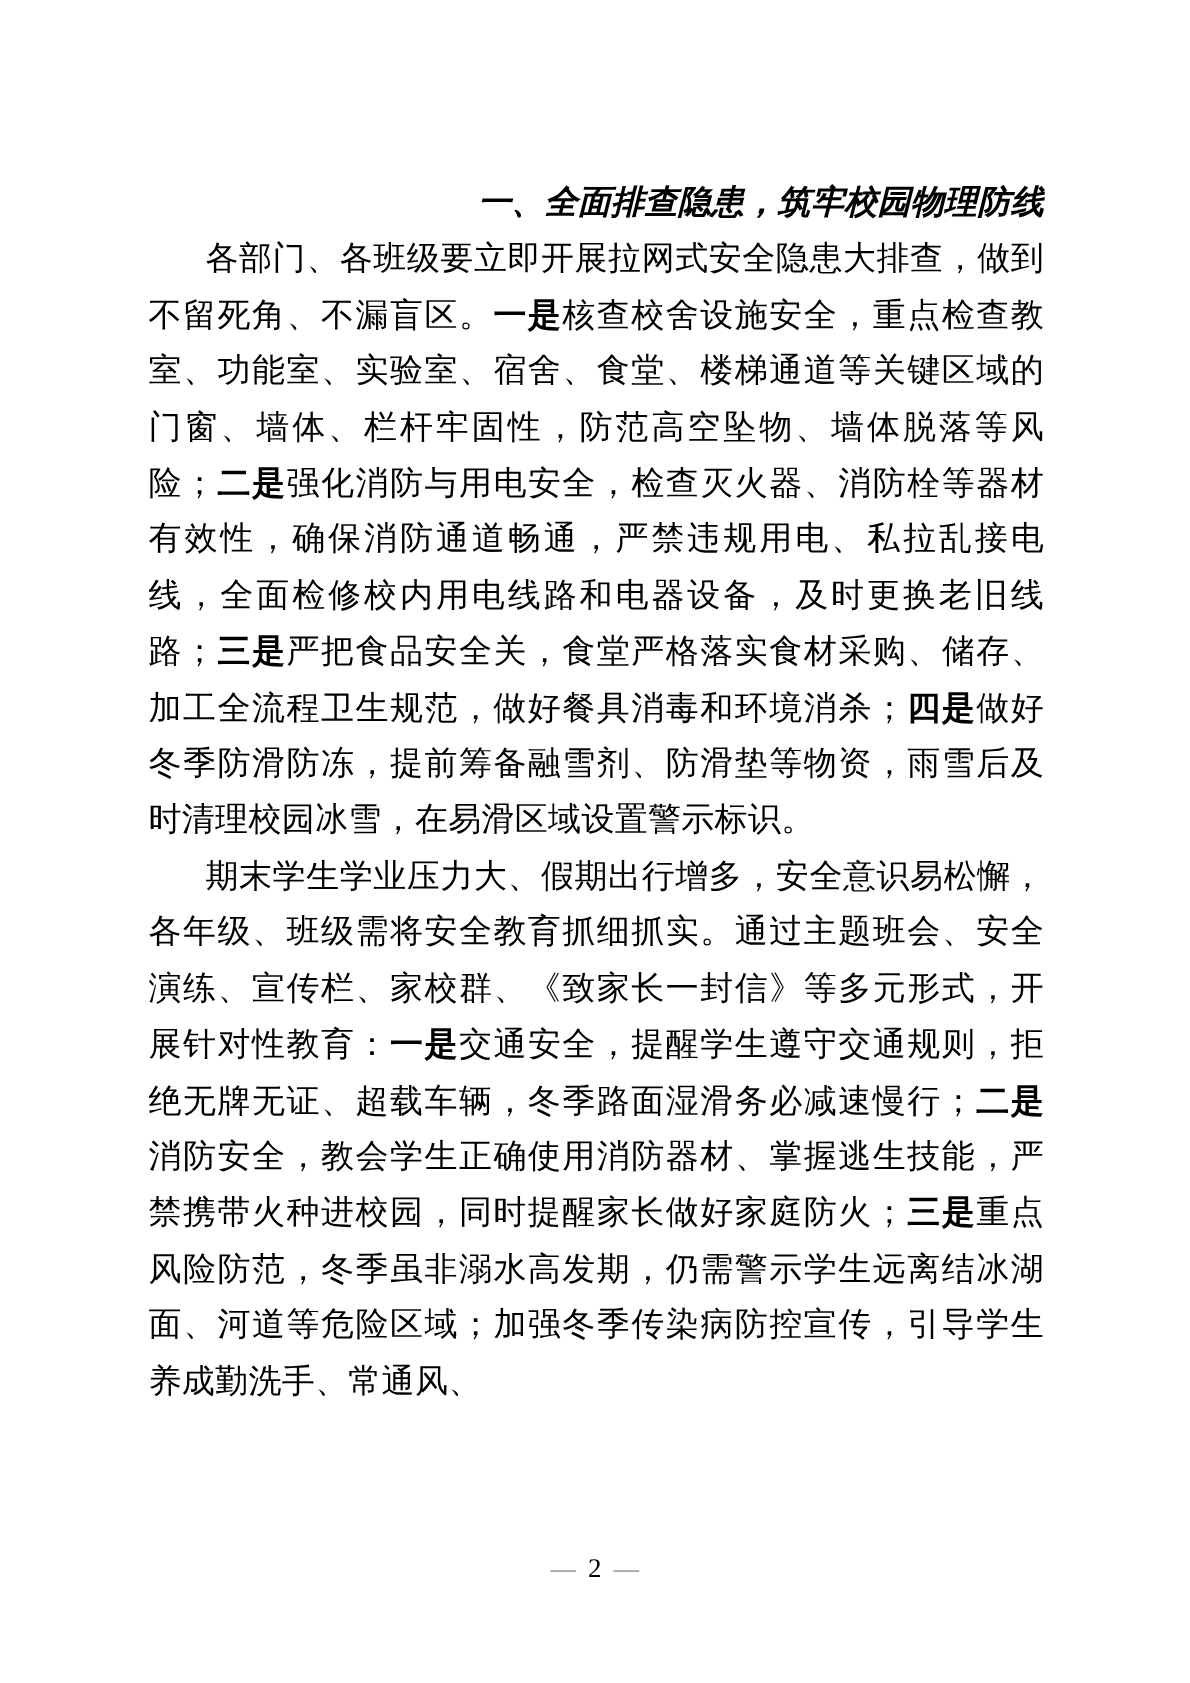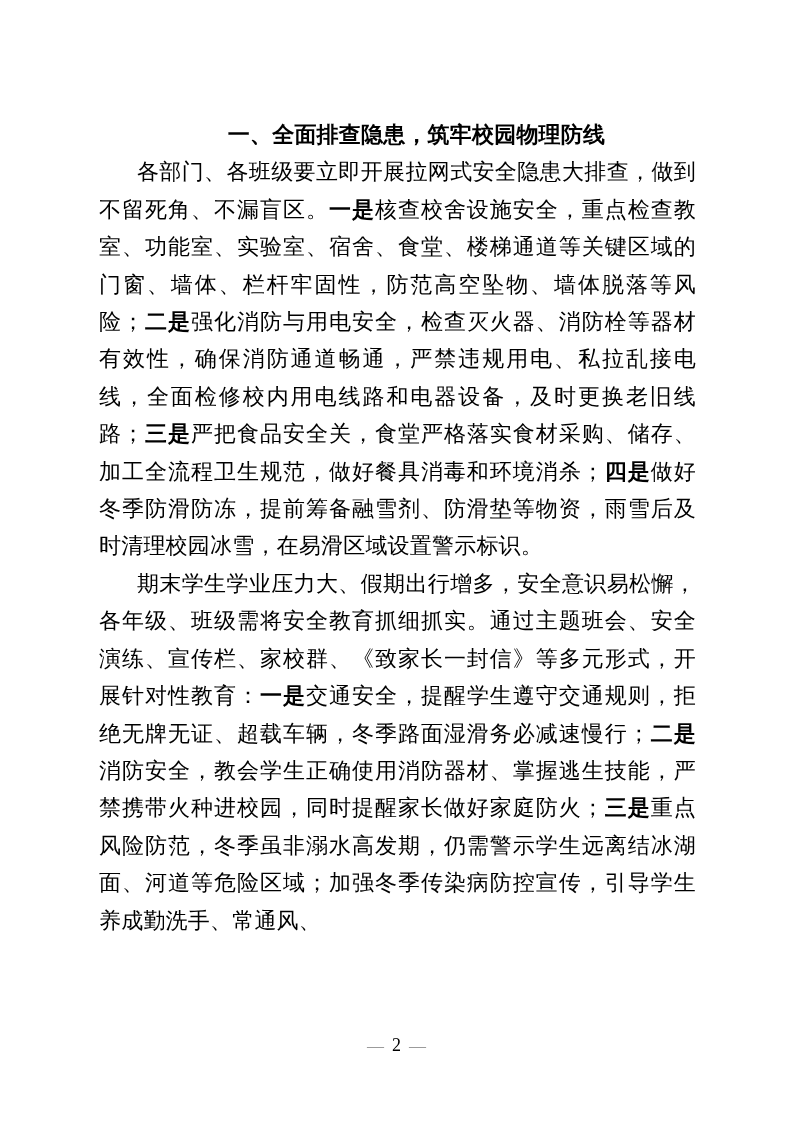--- a/index.html
+++ b/index.html
@@ -33,21 +33,22 @@
   }
   .para {
     font-family: "Liberation Serif", "DejaVu Serif", serif;
     font-weight: 400;
     text-align: justify;
     text-justify: inter-character;
   }
   .heading {
     font-family: "Liberation Sans", "DejaVu Sans", sans-serif;
     font-weight: 700;
-    text-align: center;
+    text-align: right;
+    font-style: italic;
   }
   .bold-run {
     font-family: "Liberation Sans", "DejaVu Sans", sans-serif;
     font-weight: 700;
   }
   .page-footer {
     position: absolute;
     left: 0;
     top: 1034px;
     width: 793px;

